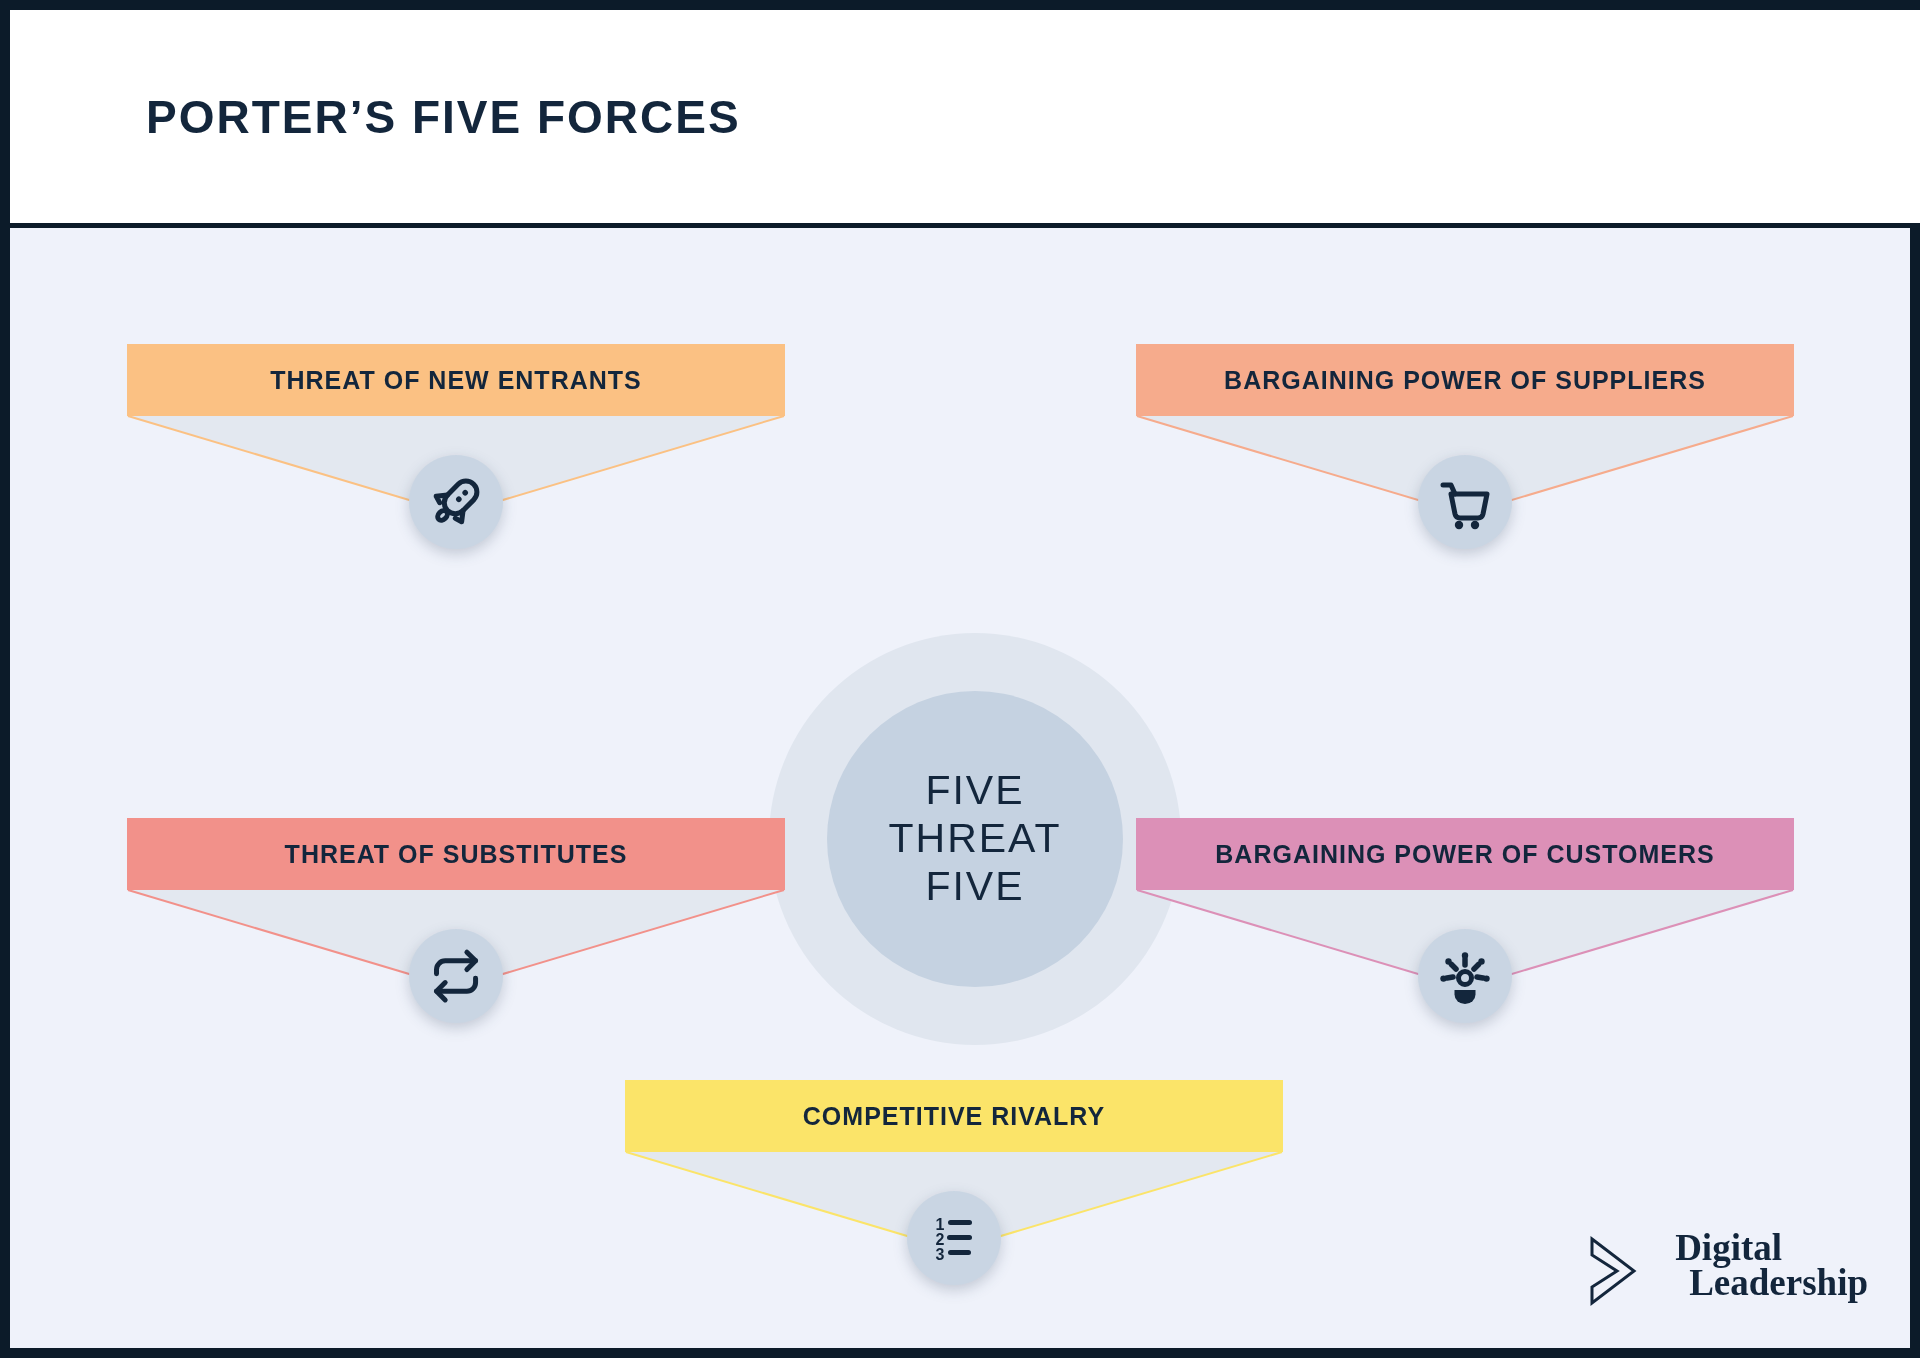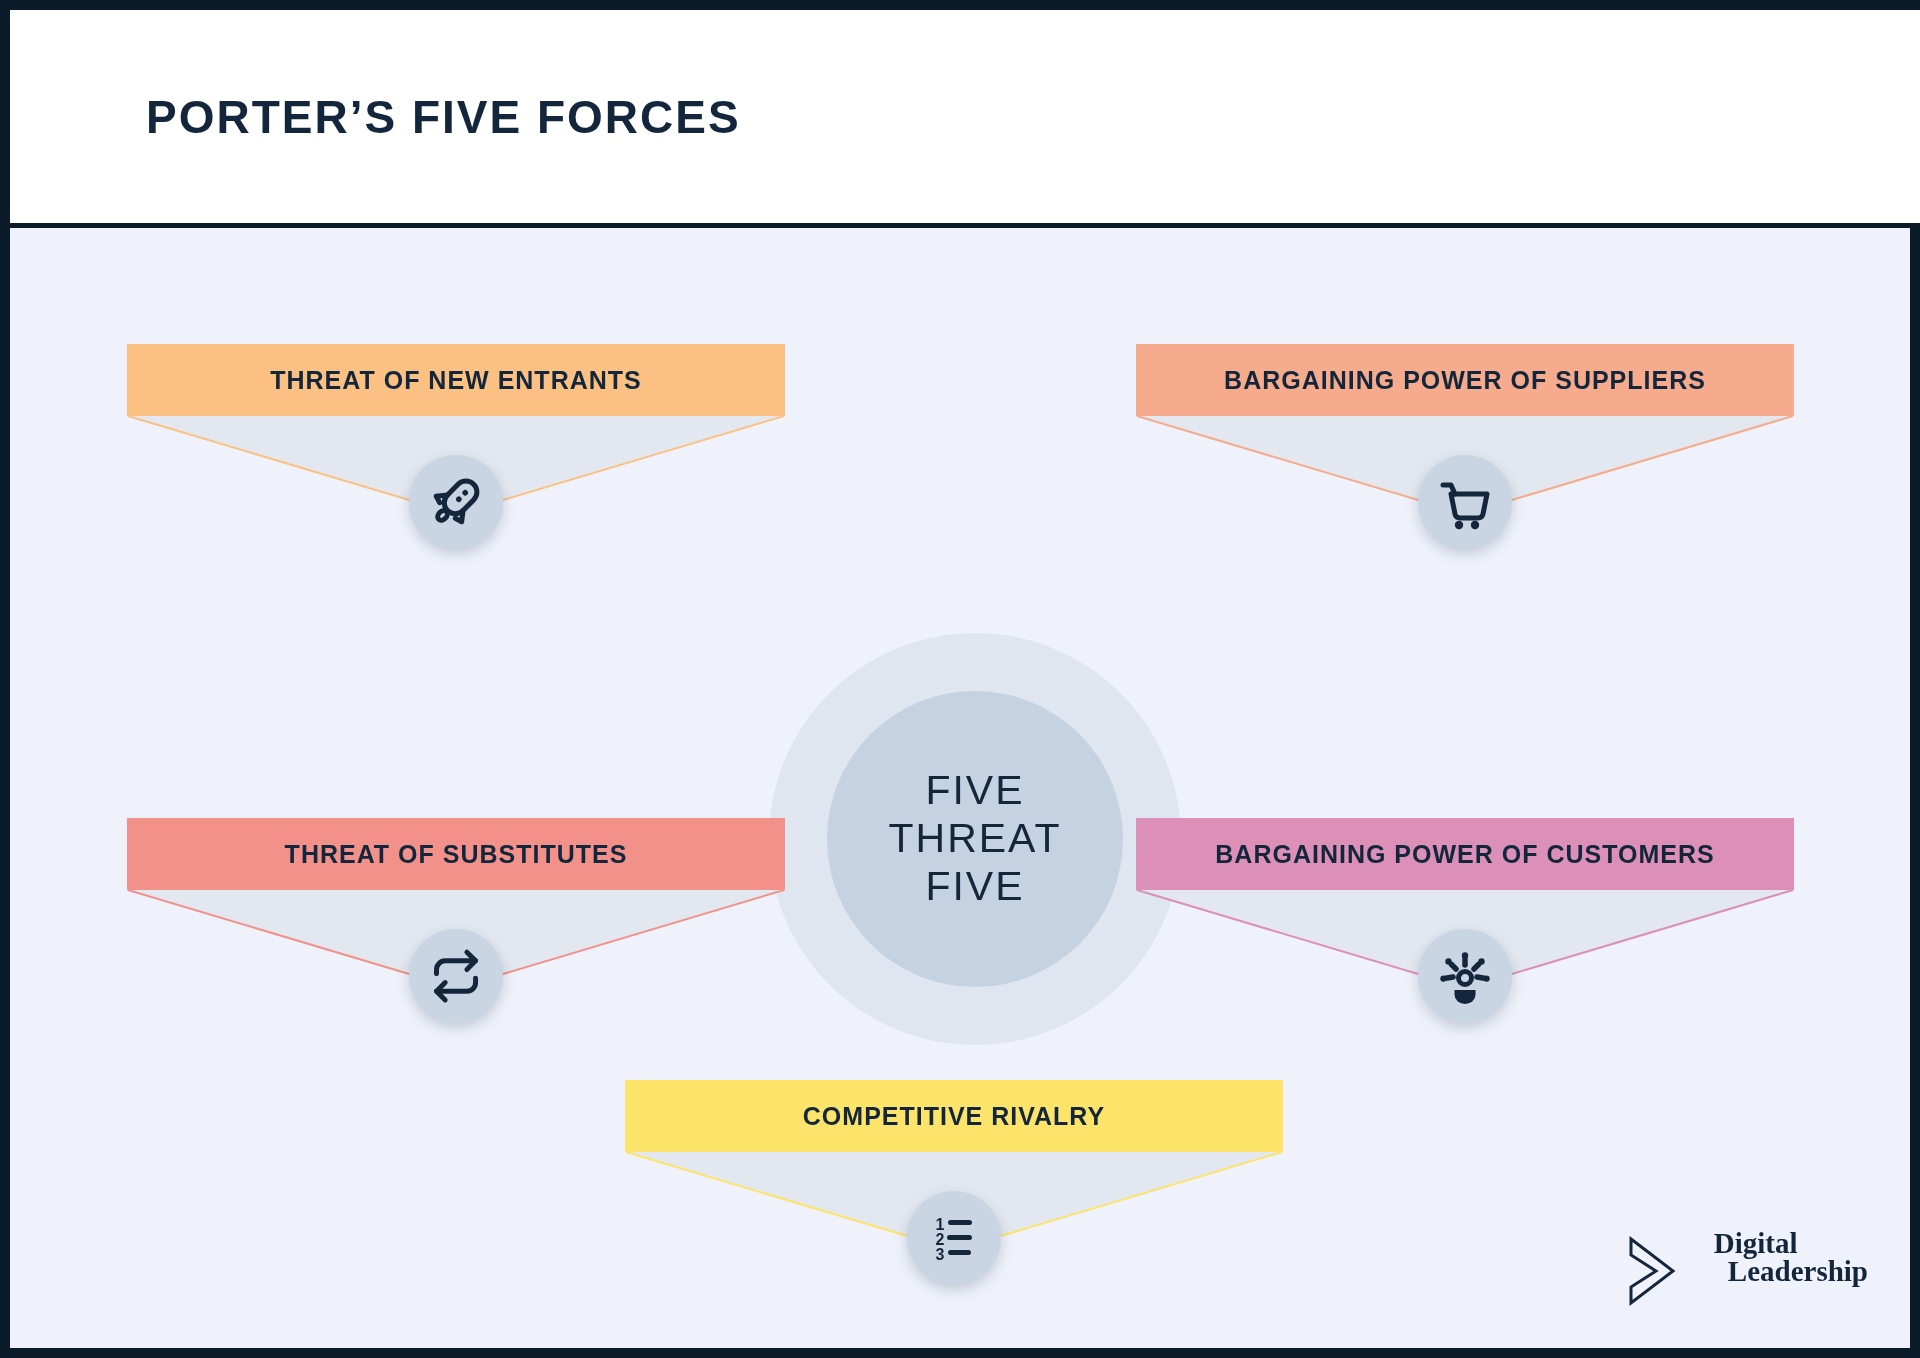--- a/index.html
+++ b/index.html
@@ -52,21 +52,21 @@
   .ic-fill{fill:#13263C;stroke:none;}
   .ic-num{
     font-family:"Liberation Sans","DejaVu Sans",sans-serif;
     font-size:16px;font-weight:bold;fill:#13263C;text-anchor:middle;
   }
   
   .logo{position:absolute;right:52px;bottom:50px;display:flex;align-items:flex-start;}
   .logo-chevron{margin-top:4px;margin-right:36px;}
   .logo-text{
     font-family:"Liberation Serif","DejaVu Serif",serif;font-weight:bold;
-    color:#13263C;font-size:29px;line-height:0.95;
+    color:#13263C;font-size:37px;line-height:0.95;
   }
   .logo-line2{margin-left:14px;}
 </style>
 </head>
 <body>
 
 <div class="frame">
 
   <div class="header">
     <div class="page-title">PORTER’S FIVE FORCES</div>

